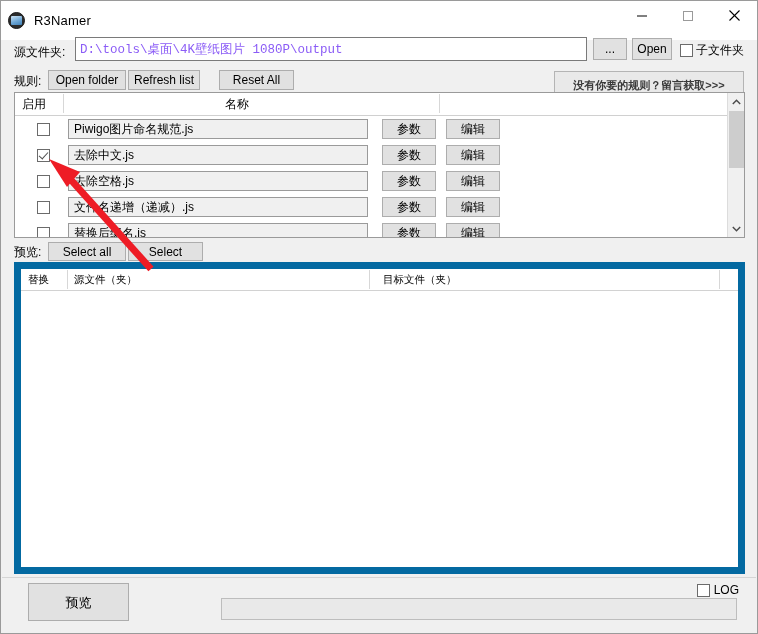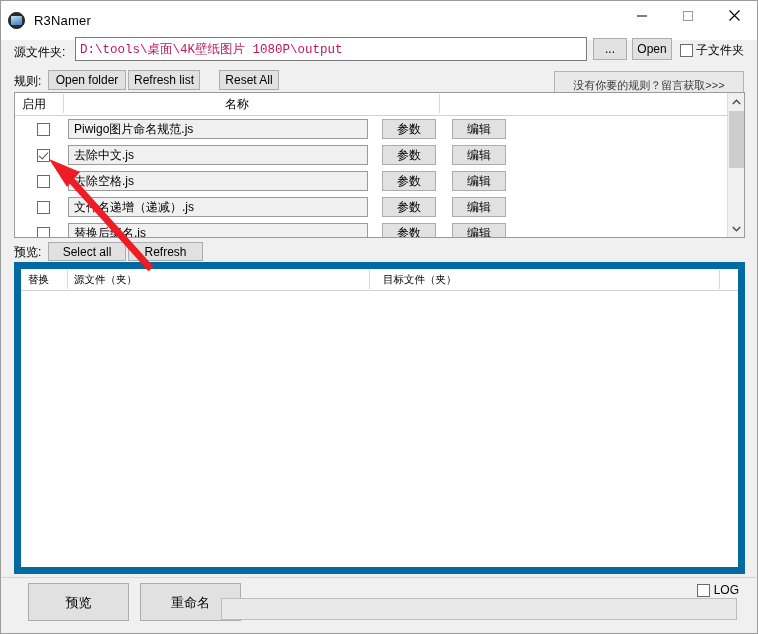--- a/index.html
+++ b/index.html
@@ -95,21 +95,21 @@
   }
   .textbox {
     background: #ffffff;
     border: 1px solid #7a7a7a;
     box-sizing: border-box;
     display: flex;
     align-items: center;
     padding-left: 4px;
     font-size: 12.5px;
     font-family: "Liberation Mono", monospace;
-    color: #be185d;
+    color: #8b5cf6;
     overflow: hidden;
     white-space: nowrap;
   }
   .cb {
     width: 13px; height: 13px;
     background: #ffffff;
     border: 1px solid #6b6b6b;
     box-sizing: border-box;
     position: relative;
     display: inline-block;
@@ -131,23 +131,23 @@
   .open-btn  { position: absolute; left: 631px; top: 37px; width: 40px; height: 22px; }
   .sub-cb-wrap {
     position: absolute; left: 679px; top: 41px;
     display: flex; align-items: center; gap: 3px;
   }
 
   
   .rules-label { position: absolute; left: 13px; top: 72px; }
   .rule-btn-1 { position: absolute; left: 47px; top: 69px; width: 78px; height: 20px; }
   .rule-btn-2 { position: absolute; left: 127px; top: 69px; width: 72px; height: 20px; }
-  .rule-btn-3 { position: absolute; left: 218px; top: 69px; width: 60px; height: 20px; text-align: center; }
+  .rule-btn-3 { position: absolute; left: 218px; top: 69px; width: 75px; height: 20px; text-align: center; }
   .promo-btn  { position: absolute; left: 553px; top: 70px; width: 190px; height: 28px;
-                font-size: 11px; color: #3a3a3a; }
+                font-size: 11px; color: #3a3a3a; font-weight: bold; }
 
   
   .rules-panel {
     position: absolute;
     left: 13px; top: 91px;
     width: 731px; height: 146px;
     background: #ffffff;
     border: 1px solid #9a9a9a;
     box-sizing: border-box;
     overflow: hidden;
@@ -189,21 +189,21 @@
     height: 20px;
     background: #f0f0f0;
     border: 1px solid #9a9a9a;
     box-sizing: border-box;
     display: flex;
     align-items: center;
     padding-left: 5px;
     font-size: 12px;
     color: #000;
   }
-  .rule-actions { margin-left: 14px; display: flex; gap: 16px; }
+  .rule-actions { margin-left: 14px; display: flex; gap: 10px; }
   .rule-actions .btn { width: 54px; height: 20px; font-size: 12px; }
 
   
   .vscroll {
     position: absolute;
     right: 0px; top: 0px;
     width: 17px; height: 144px;
     background: #f0f0f0;
     border-left: 1px solid #dcdcdc;
     box-sizing: border-box;
@@ -412,37 +412,36 @@
       <div class="arrow down">
         <svg width="9" height="6" viewBox="0 0 9 6">
             <polyline points="0.8,1 4.5,4.8 8.2,1" fill="none" stroke="#4a4a4a" stroke-width="1.4"></polyline>
           </svg>
       </div>
     </div>
   </div>
 
   <div class="lbl prev-label">预览:</div>
   <div class="btn selall-btn">Select all</div>
-  <div class="btn rev-btn">Refresh</div>
+  <div class="btn rev-btn">Select</div>
 
   <div class="prev-panel">
     <div class="prev-head">
       <div class="th" style="left:7px;">替换</div>
       <div class="th-sep" style="left:46px;"></div>
       <div class="th" style="left:53px;">源文件（夹）</div>
       <div class="th-sep" style="left:348px;"></div>
       <div class="th" style="left:362px;">目标文件（夹）</div>
       <div class="th-sep" style="left:698px;"></div>
     </div>
     <div id="preview-body"></div>
   </div>
 
   <div class="sep-line"></div>
   <div class="btn preview-btn">预览</div>
-  <div class="btn rename-btn">重命名</div>
   <div class="statusbar"></div>
   <div class="log-wrap">
     <span class="cb"></span>
     <span class="lbl">LOG</span>
   </div>
 
 
   <svg class="annot-arrow" viewBox="0 0 758 634">
     <g>
       <line x1="150" y1="268" x2="62" y2="170" stroke="#ee1c25" stroke-width="7" stroke-linecap="butt"></line>

